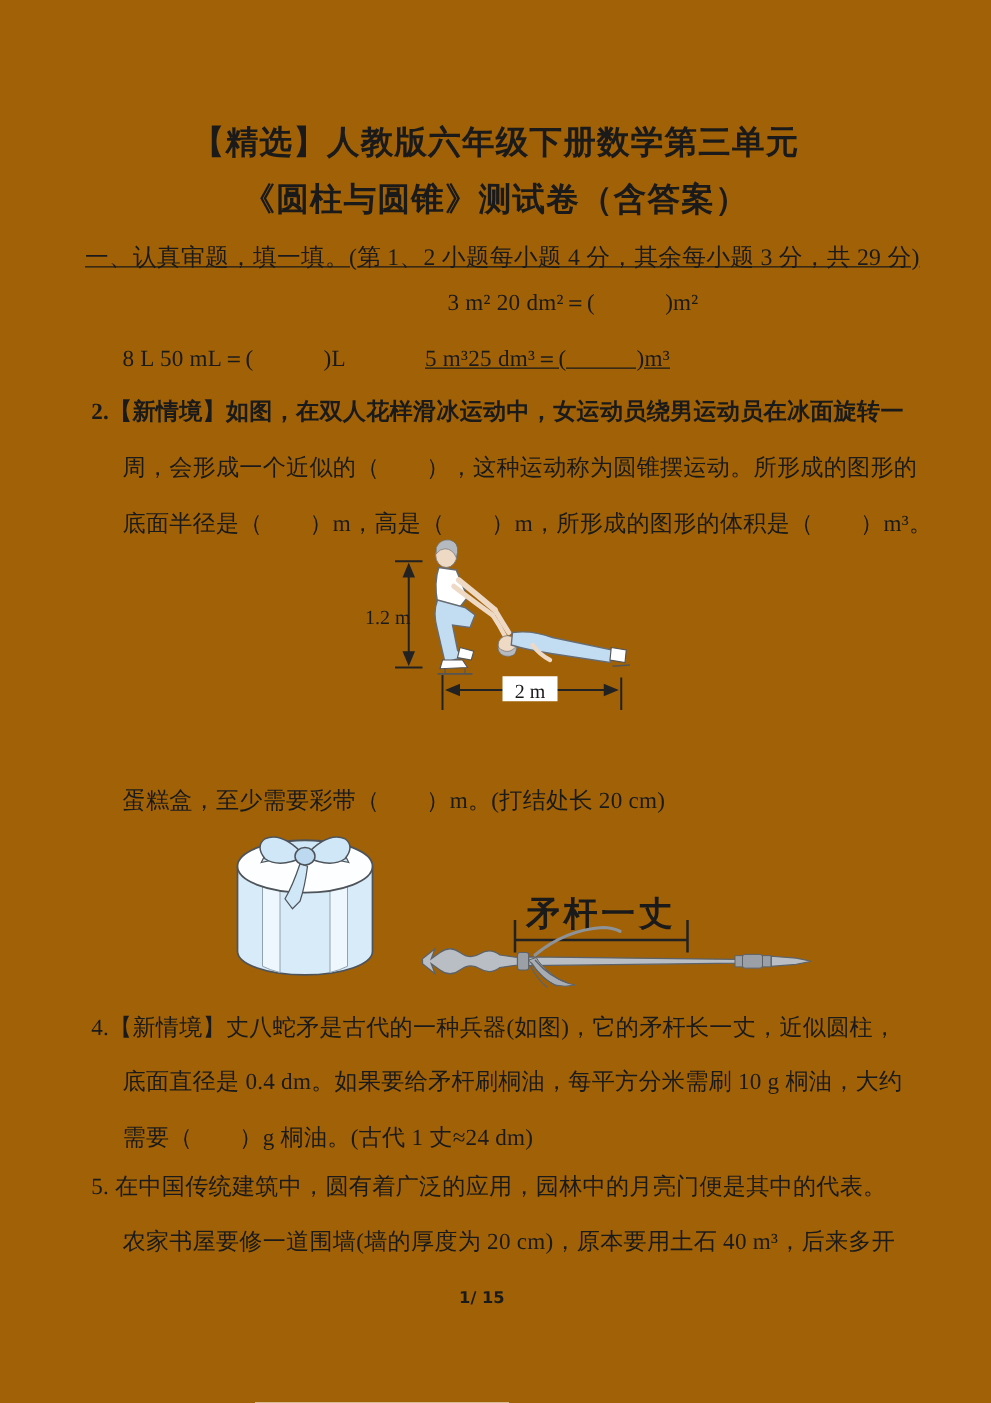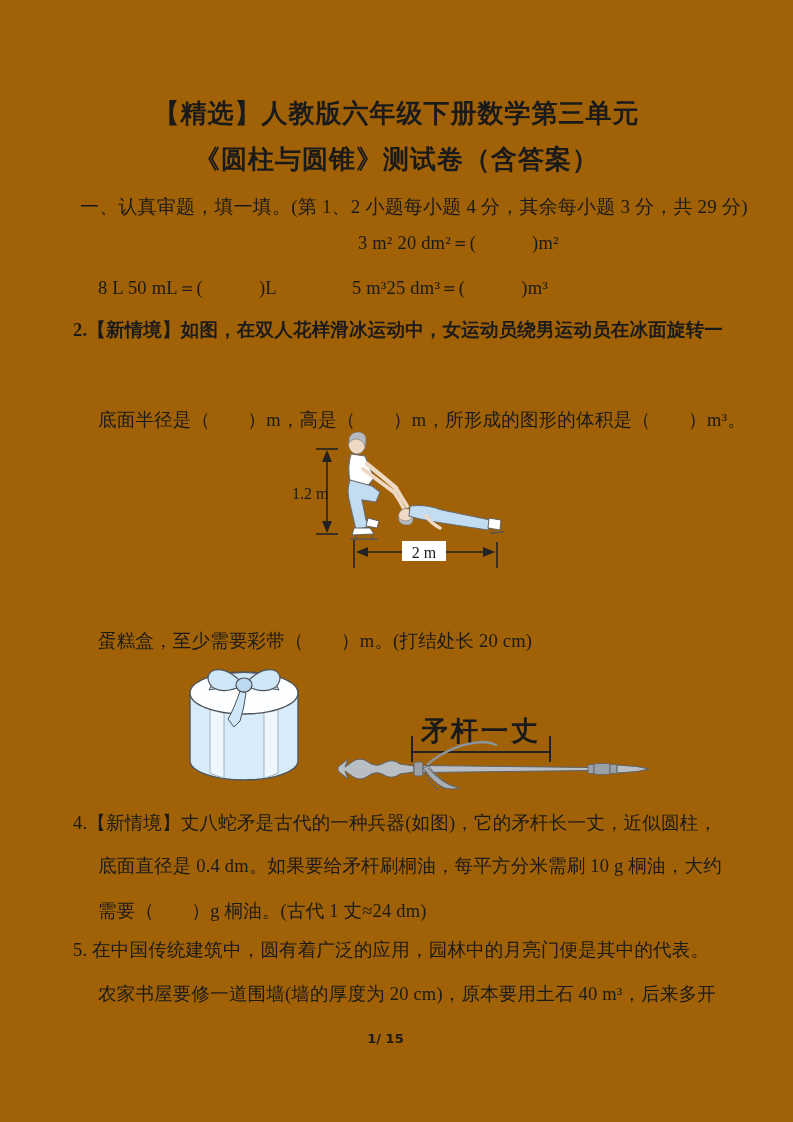--- a/index.html
+++ b/index.html
@@ -24,27 +24,28 @@
   svg text{font-family:"Liberation Serif","DejaVu Serif",serif;fill:#1a1a1a;}
 </style>
 </head>
 <body>
 
 <div class="page">
 
   <div class="title-line" style="top:96px;">【精选】人教版六年级下册数学第三单元</div>
   <div class="title-line" style="top:142px;">《圆柱与圆锥》测试卷（含答案）</div>
 
-  <div class="line section-heading" style="left:80px;top:194px;">一、认真审题，填一填。(第 1、2 小题每小题 4 分，其余每小题 3 分，共 29 分)</div>
+  <div class="line section-heading" style="left:68px;top:194px;text-decoration:underline;">一、认真审题，填一填。(第 1、2 小题每小题 4 分，其余每小题 3 分，共 29 分)</div>
 
   <div class="line" style="left:358px;top:230px;">3 m² 20 dm²＝(　　　)m²</div>
   <div class="line" style="left:98px;top:275px;">8 L 50 mL＝(　　　)L</div>
-  <div class="line" style="left:352px;top:275px;">5 m³25 dm³＝(　　　)m³</div>
+  <div class="line" style="left:340px;top:275px;text-decoration:underline;">5 m³25 dm³＝(　　　)m³</div>
 
   <div class="line" style="left:73px;top:317px;font-weight:bold;">2.【新情境】如图，在双人花样滑冰运动中，女运动员绕男运动员在冰面旋转一</div>
+  <div class="line" style="left:98px;top:362px;">周，会形成一个近似的（　　），这种运动称为圆锥摆运动。所形成的图形的</div>
   <div class="line" style="left:98px;top:407px;">底面半径是（　　）m，高是（　　）m，所形成的图形的体积是（　　）m³。</div>
 
   <svg class="fig" style="left:292px;top:428px;" width="220" height="146" viewBox="0 0 220 146">
 
     <g stroke="#222" stroke-width="1.6">
       <line x1="24" y1="21" x2="46" y2="21"></line>
       <line x1="35" y1="27" x2="35" y2="100"></line>
       <line x1="24" y1="106" x2="46" y2="106"></line>
     </g>
     <polygon points="35,22 30,34 40,34" fill="#222"></polygon>

